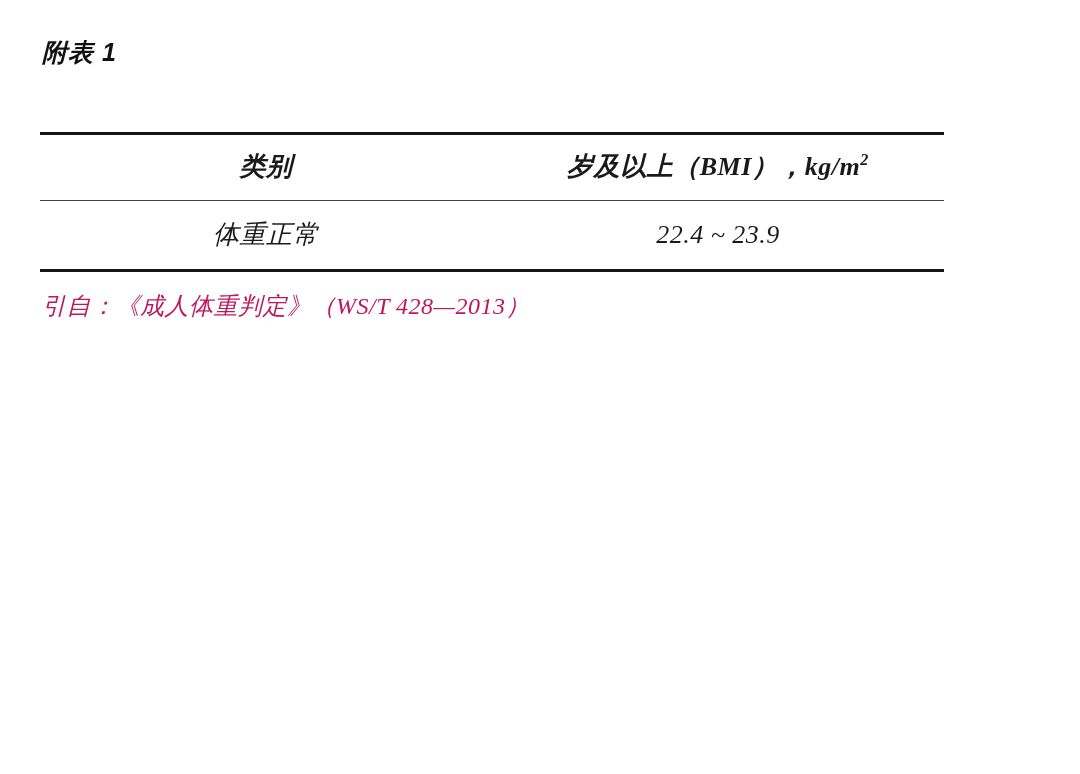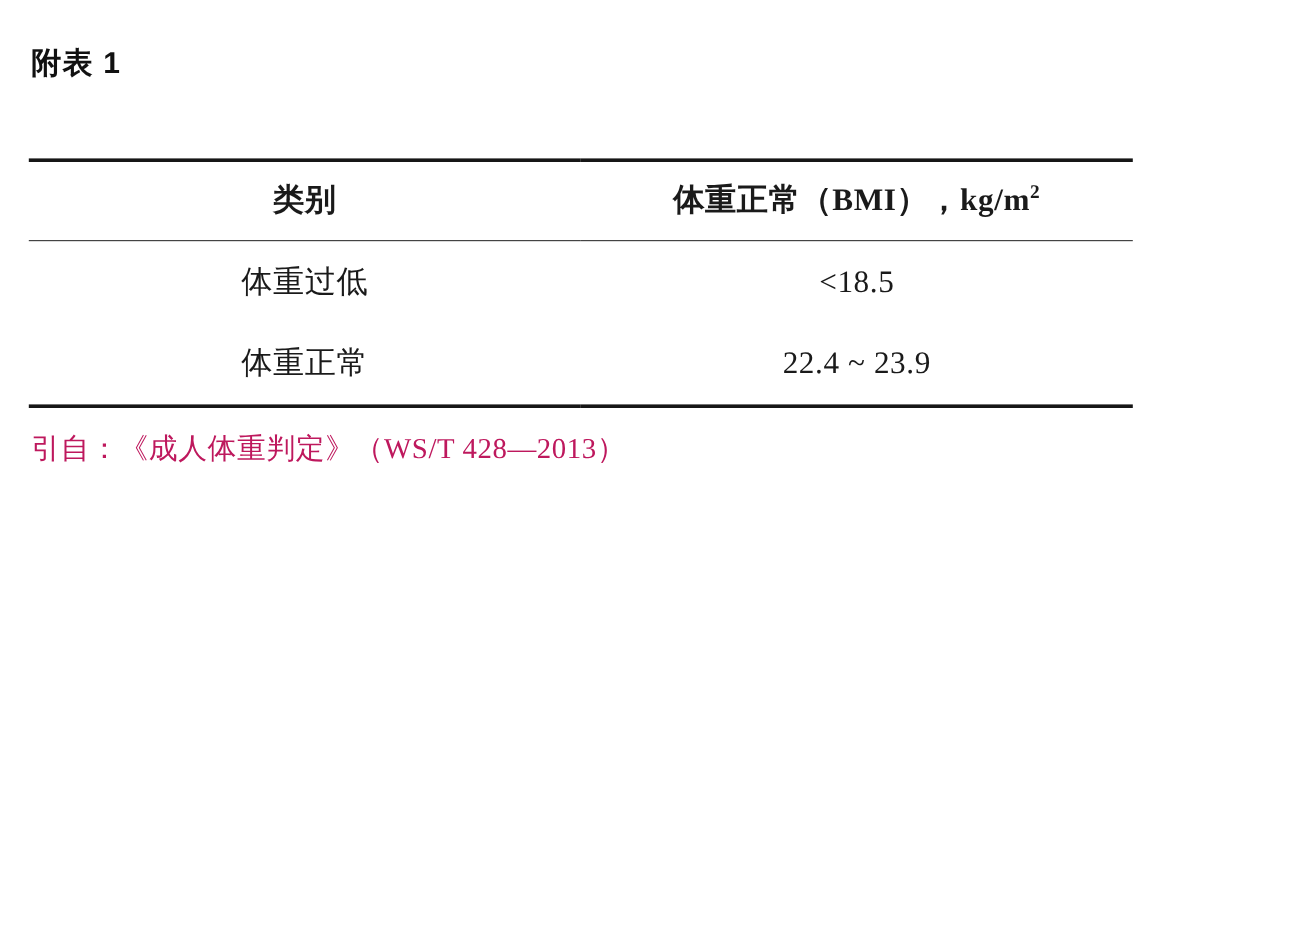--- a/index.html
+++ b/index.html
@@ -13,22 +13,23 @@
     font-family: "Liberation Serif", "DejaVu Serif", serif;
     color: #1a1a1a;
     position: relative;
     overflow: hidden;
   }
 
   .page {
     width: 984px;
     height: 774px;
     box-sizing: border-box;
-    padding: 30px 34px 0 18px;
+    padding: 30px 34px 0 34px;
     position: relative;
+    font-style: italic;
   }
 
   .label-top {
     font-family: "Liberation Sans", "DejaVu Sans", sans-serif;
     font-size: 25px;
     font-weight: 600;
     letter-spacing: 1px;
     color: #111;
     margin: 6px 0 0 8px;
   }
@@ -107,29 +108,25 @@
 
   <div class="label-top">附表 1</div>
 
 
   <div class="table-wrap">
     <table class="bmi-table">
       <thead>
         <tr>
           <th class="col-cat">类别</th>
           <th class="col-val">
-            <span>体重正常（BMI），kg/m</span><sup class="unit-sup">2</sup>
+            <span>岁及以上（BMI），kg/m</span><sup class="unit-sup">2</sup>
           </th>
         </tr>
       </thead>
       <tbody>
-        <tr>
-          <td class="col-cat">体重过低</td>
-          <td class="col-val">&lt;18.5</td>
-        </tr>
         <tr>
           <td class="col-cat">体重正常</td>
           <td class="col-val">22.4 ~ 23.9</td>
         </tr>
       </tbody>
     </table>
   </div>
 
   <div class="source-note">引自：《成人体重判定》（WS/T 428—2013）</div>
 

